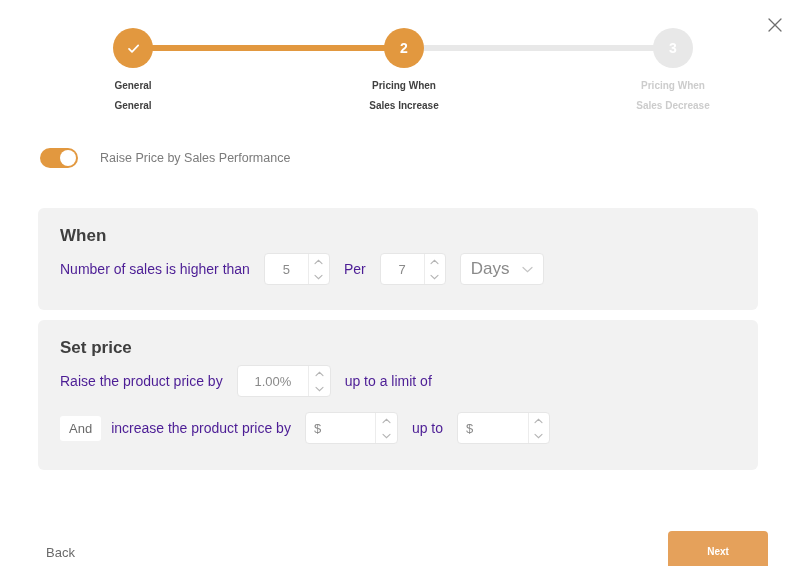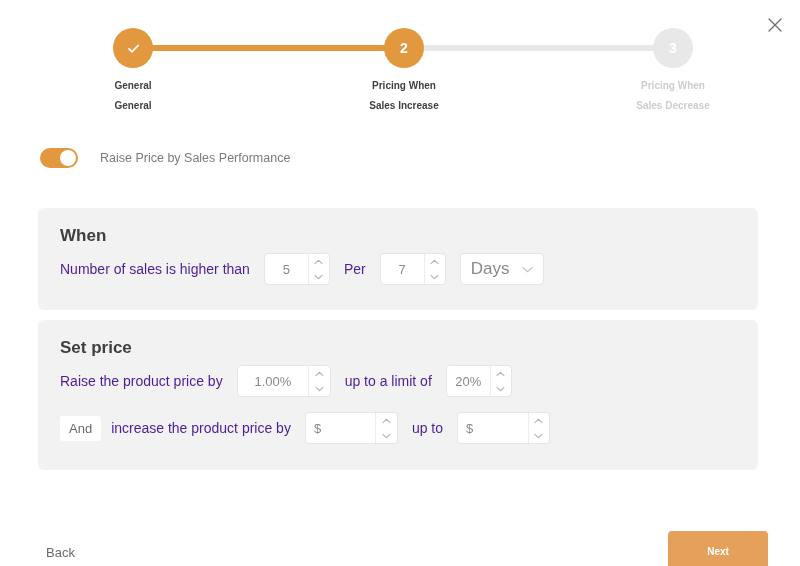--- a/index.html
+++ b/index.html
@@ -390,35 +390,20 @@
               <path d="M1 1.4 L4.5 4.7 L8 1.4" stroke="#b4b4b4" stroke-width="1.1" fill="none" stroke-linecap="round"></path>
             </svg>
         </div>
       </div>
     </div>
 
     <span class="gap-md"></span>
     <span class="txt">up to a limit of</span>
     <span class="gap-md"></span>
 
-    <div class="spin w-lim">
-      <div class="val center">20%</div>
-      <div class="arrows">
-        <div>
-          <svg width="9" height="6" viewBox="0 0 9 6">
-              <path d="M1 4.6 L4.5 1.3 L8 4.6" stroke="#b4b4b4" stroke-width="1.1" fill="none" stroke-linecap="round"></path>
-            </svg>
-        </div>
-        <div>
-          <svg width="9" height="6" viewBox="0 0 9 6">
-              <path d="M1 1.4 L4.5 4.7 L8 1.4" stroke="#b4b4b4" stroke-width="1.1" fill="none" stroke-linecap="round"></path>
-            </svg>
-        </div>
-      </div>
-    </div>
   </div>
 
   <div class="row row-price-2">
     <span class="tag-and">And</span>
     <span class="gap-sm"></span>
     <span class="txt">increase the product price by</span>
     <span class="gap-md"></span>
 
     <div class="spin w-dol">
       <div class="val left">$</div>

